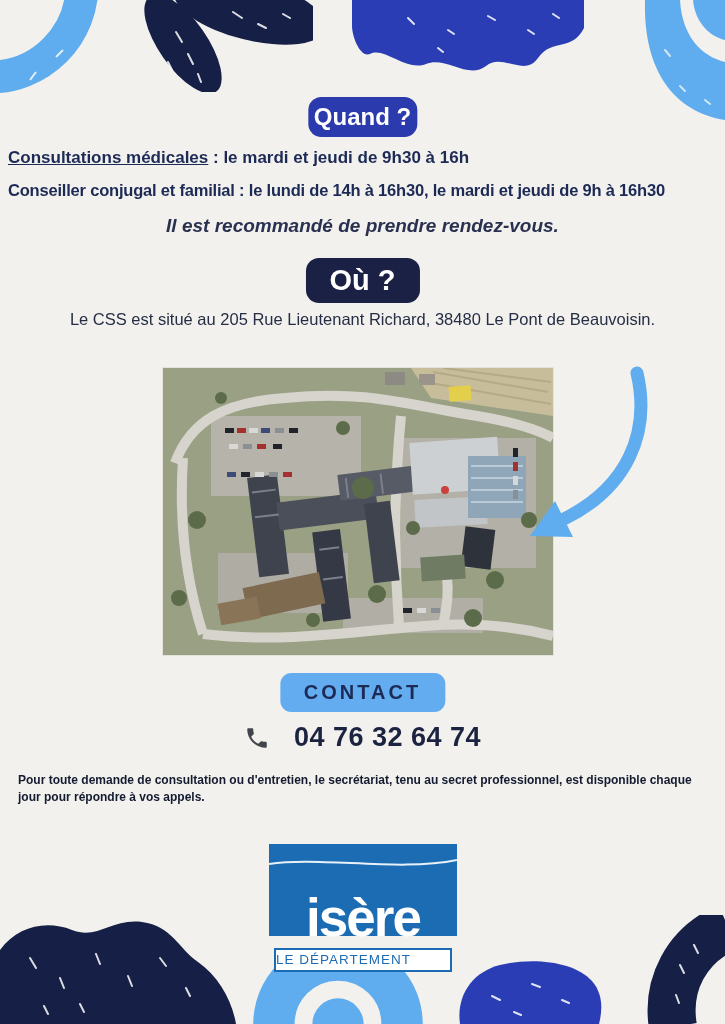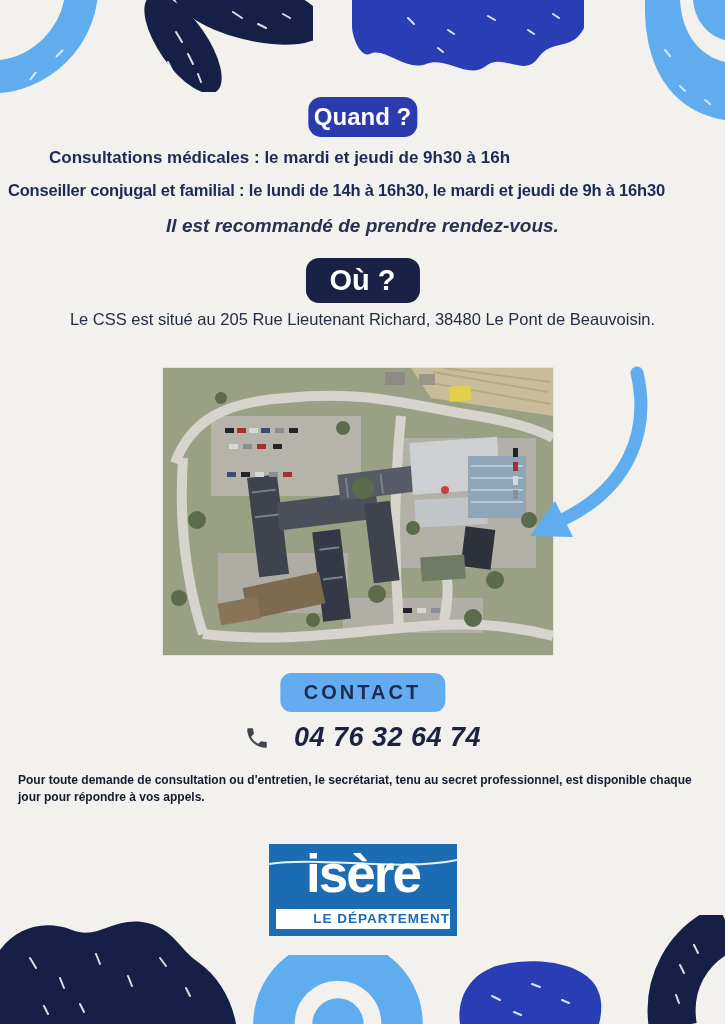--- a/index.html
+++ b/index.html
@@ -11,41 +11,41 @@
   body{background:#888;font-family:"Liberation Sans",sans-serif;}
   .page{position:relative;width:725px;height:1024px;background:var(--paper);overflow:hidden;margin:0 auto;}
   .deco{position:absolute;pointer-events:none;}
   .pill{position:absolute;left:50%;transform:translateX(-50%);color:#fff;font-weight:bold;
         border:none;border-radius:13px;text-align:center;cursor:default;}
   .pill-quand{top:97px;background:var(--quandbg);font-size:24px;padding:6px 6px;}
   .pill-ou{top:258px;background:var(--oubg);font-size:29px;padding:6px 24px;}
   .pill-contact{top:673px;background:var(--contactbg);color:var(--textnavy);font-size:20px;
         letter-spacing:3px;padding:8px 24px;border-radius:11px;}
   .sched1{position:absolute;left:8px;top:148px;font-size:17px;font-weight:bold;color:var(--textnavy);white-space:nowrap;}
-  .sched1 .u{margin-left:41px;}
+  .sched1 .u{text-decoration:underline;}
   .sched2{position:absolute;left:8px;top:181px;font-size:16.5px;font-weight:bold;color:var(--textnavy);
         letter-spacing:-0.2px;white-space:nowrap;}
   .note{position:absolute;left:0;right:0;top:215px;text-align:center;font-size:19px;font-style:italic;
         font-weight:600;color:#2a3150;}
   .address{position:absolute;left:0;right:0;top:310px;text-align:center;font-size:16.5px;font-weight:500;
         color:#262e45;}
   .map{position:absolute;left:163px;top:368px;width:390px;height:287px;box-shadow:0 0 0 1px #e4e2da;}
   .arrow-overlay{position:absolute;left:505px;top:358px;width:150px;height:200px;}
   .phone-row{position:absolute;left:0;right:0;top:722px;display:flex;justify-content:center;
-        align-items:center;gap:24px;font-style:italic;}
+        align-items:center;gap:24px;}
   .phone-num{font-size:27px;font-weight:bold;color:#1c2340;letter-spacing:0.5px;}
   .para{position:absolute;left:18px;right:18px;top:772px;font-size:12px;
         font-weight:700;color:var(--darktext);line-height:1.42;}
   .logo{position:absolute;left:269px;top:844px;width:188px;height:92px;background:var(--isere);
         display:flex;flex-direction:column;}
   .logo-title{position:relative;flex:1;color:#fff;font-weight:bold;font-size:53px;line-height:60px;
-        text-align:center;letter-spacing:-2px;z-index:2;}
+        text-align:center;letter-spacing:-2px;z-index:2;margin-top:44px;}
   .logo-curve{position:absolute;left:0;top:0;width:100%;height:100%;z-index:1;}
   .logo-band{position:relative;z-index:2;margin:0 5px 5px 5px;background:#fff;border:2px solid var(--isere);
-        color:var(--isere);font-weight:bold;font-size:13.5px;letter-spacing:1px;text-align:right;
+        color:var(--isere);font-weight:normal;font-size:13.5px;letter-spacing:1px;text-align:left;
         padding:2px 0 3px 0;}
 </style>
 </head>
 <body>
 
 <div class="page">
 
   <svg class="deco" style="left:-40px;top:-55px" width="160" height="200" viewBox="0 0 160 200">
     <circle cx="30" cy="40" r="92" fill="none" stroke="var(--sky)" stroke-width="33"></circle>
     <g stroke="#fff" stroke-width="2" opacity="0.8">

